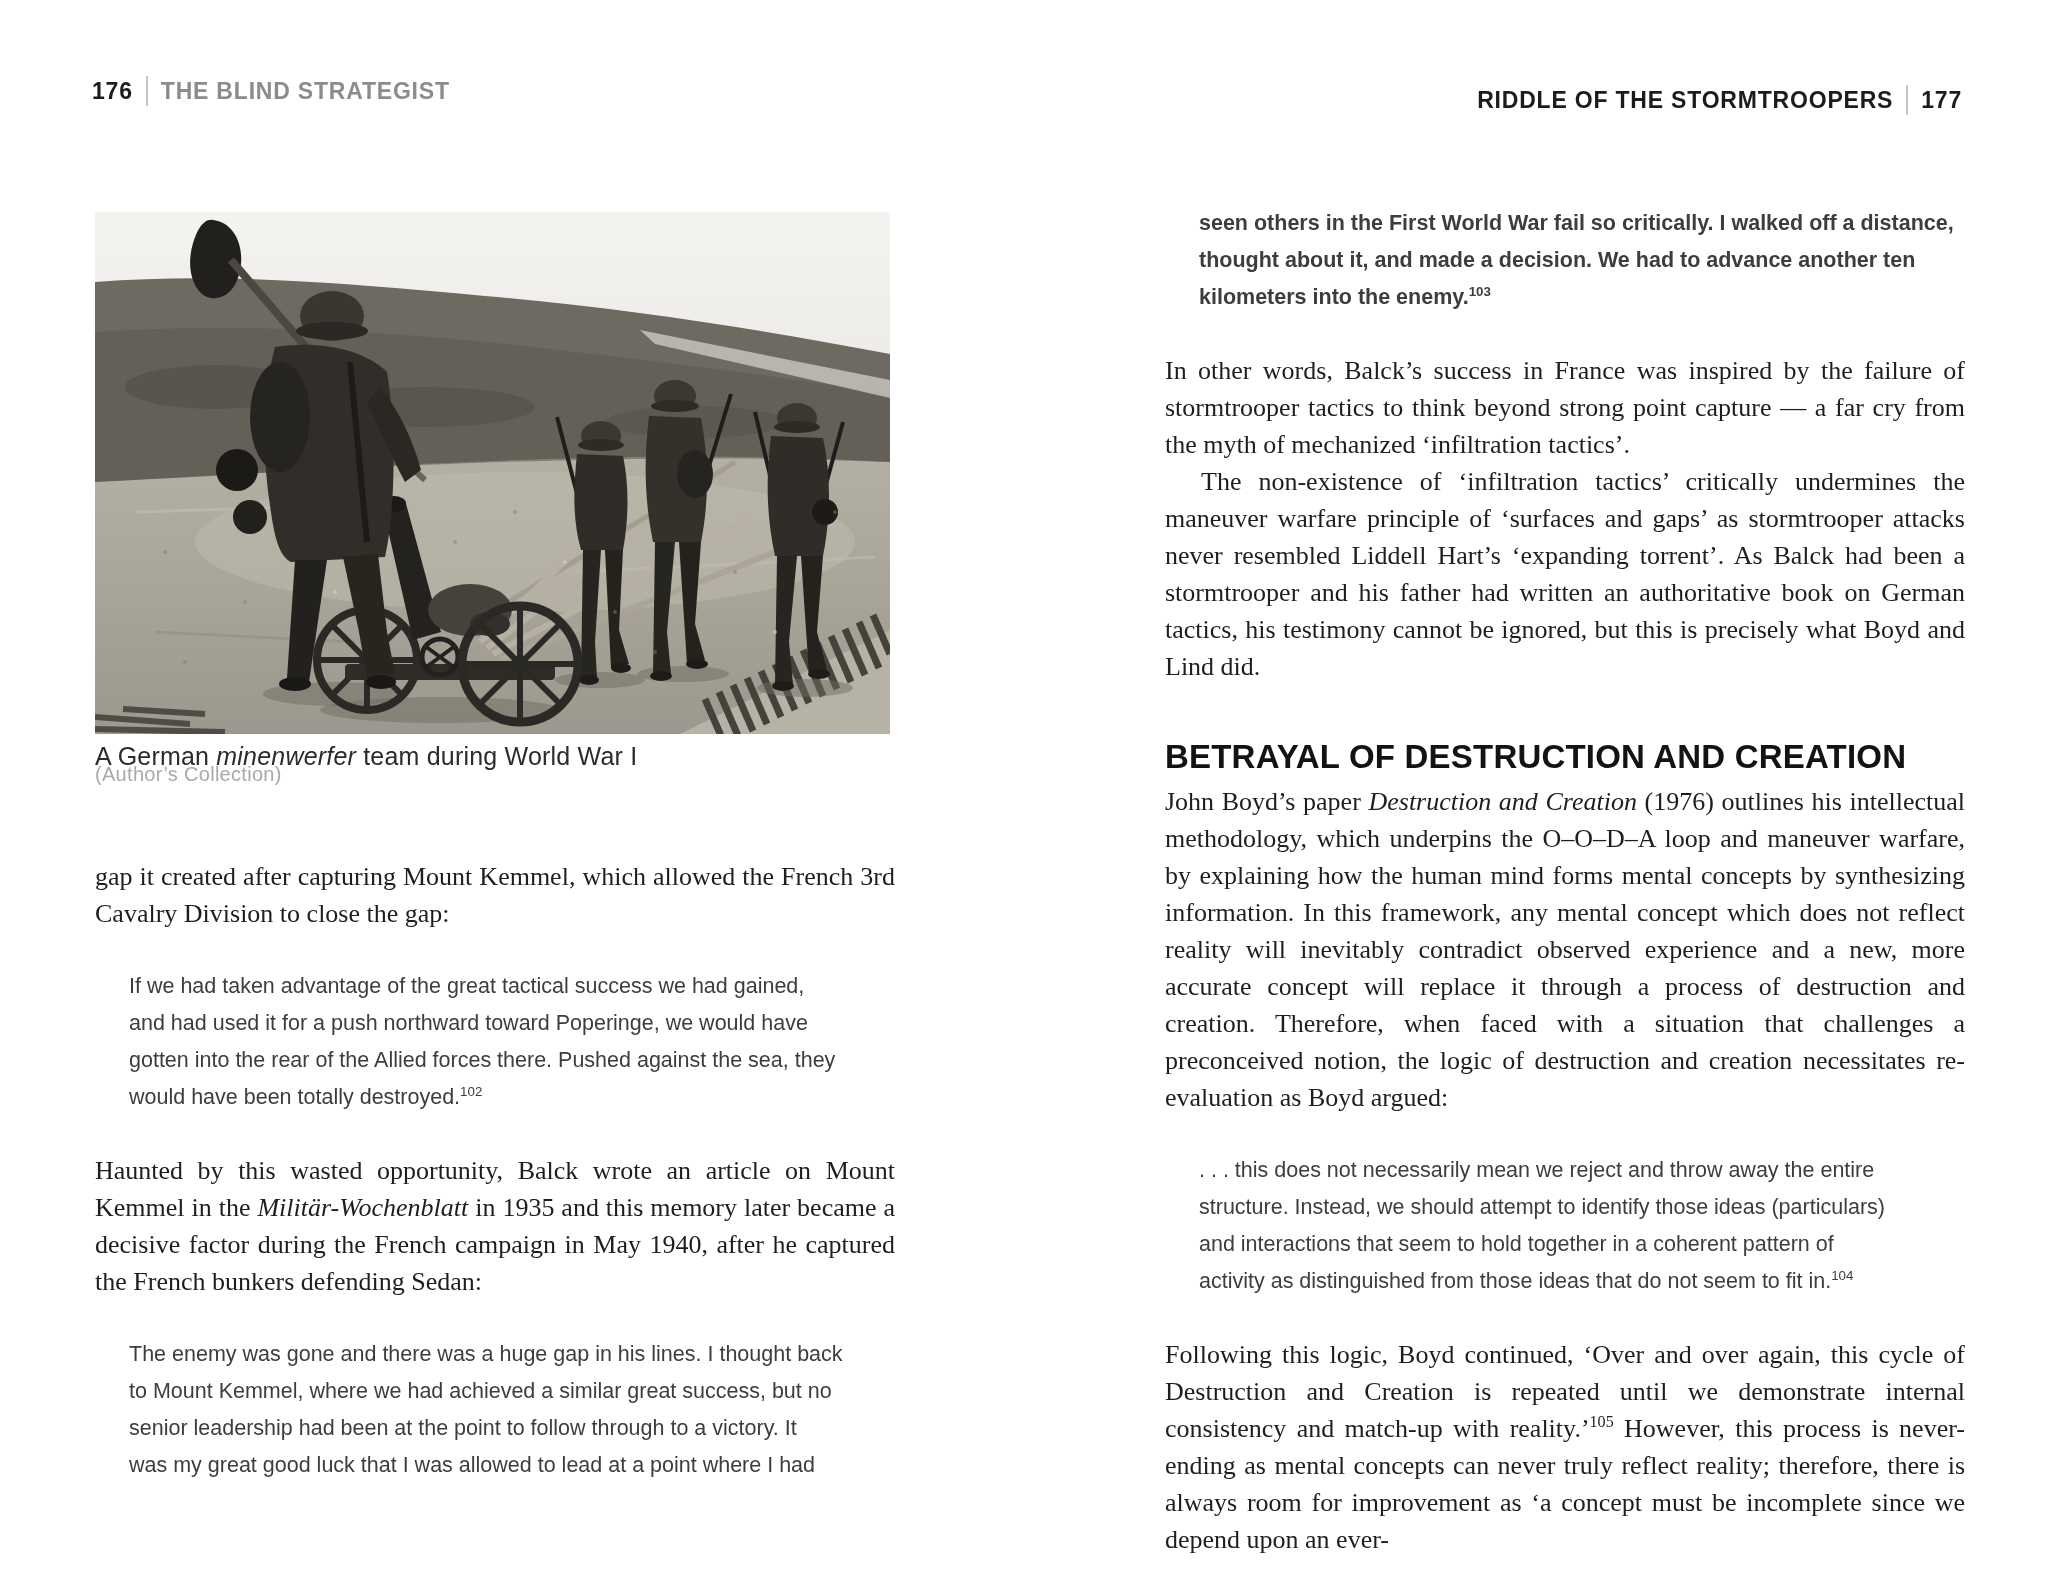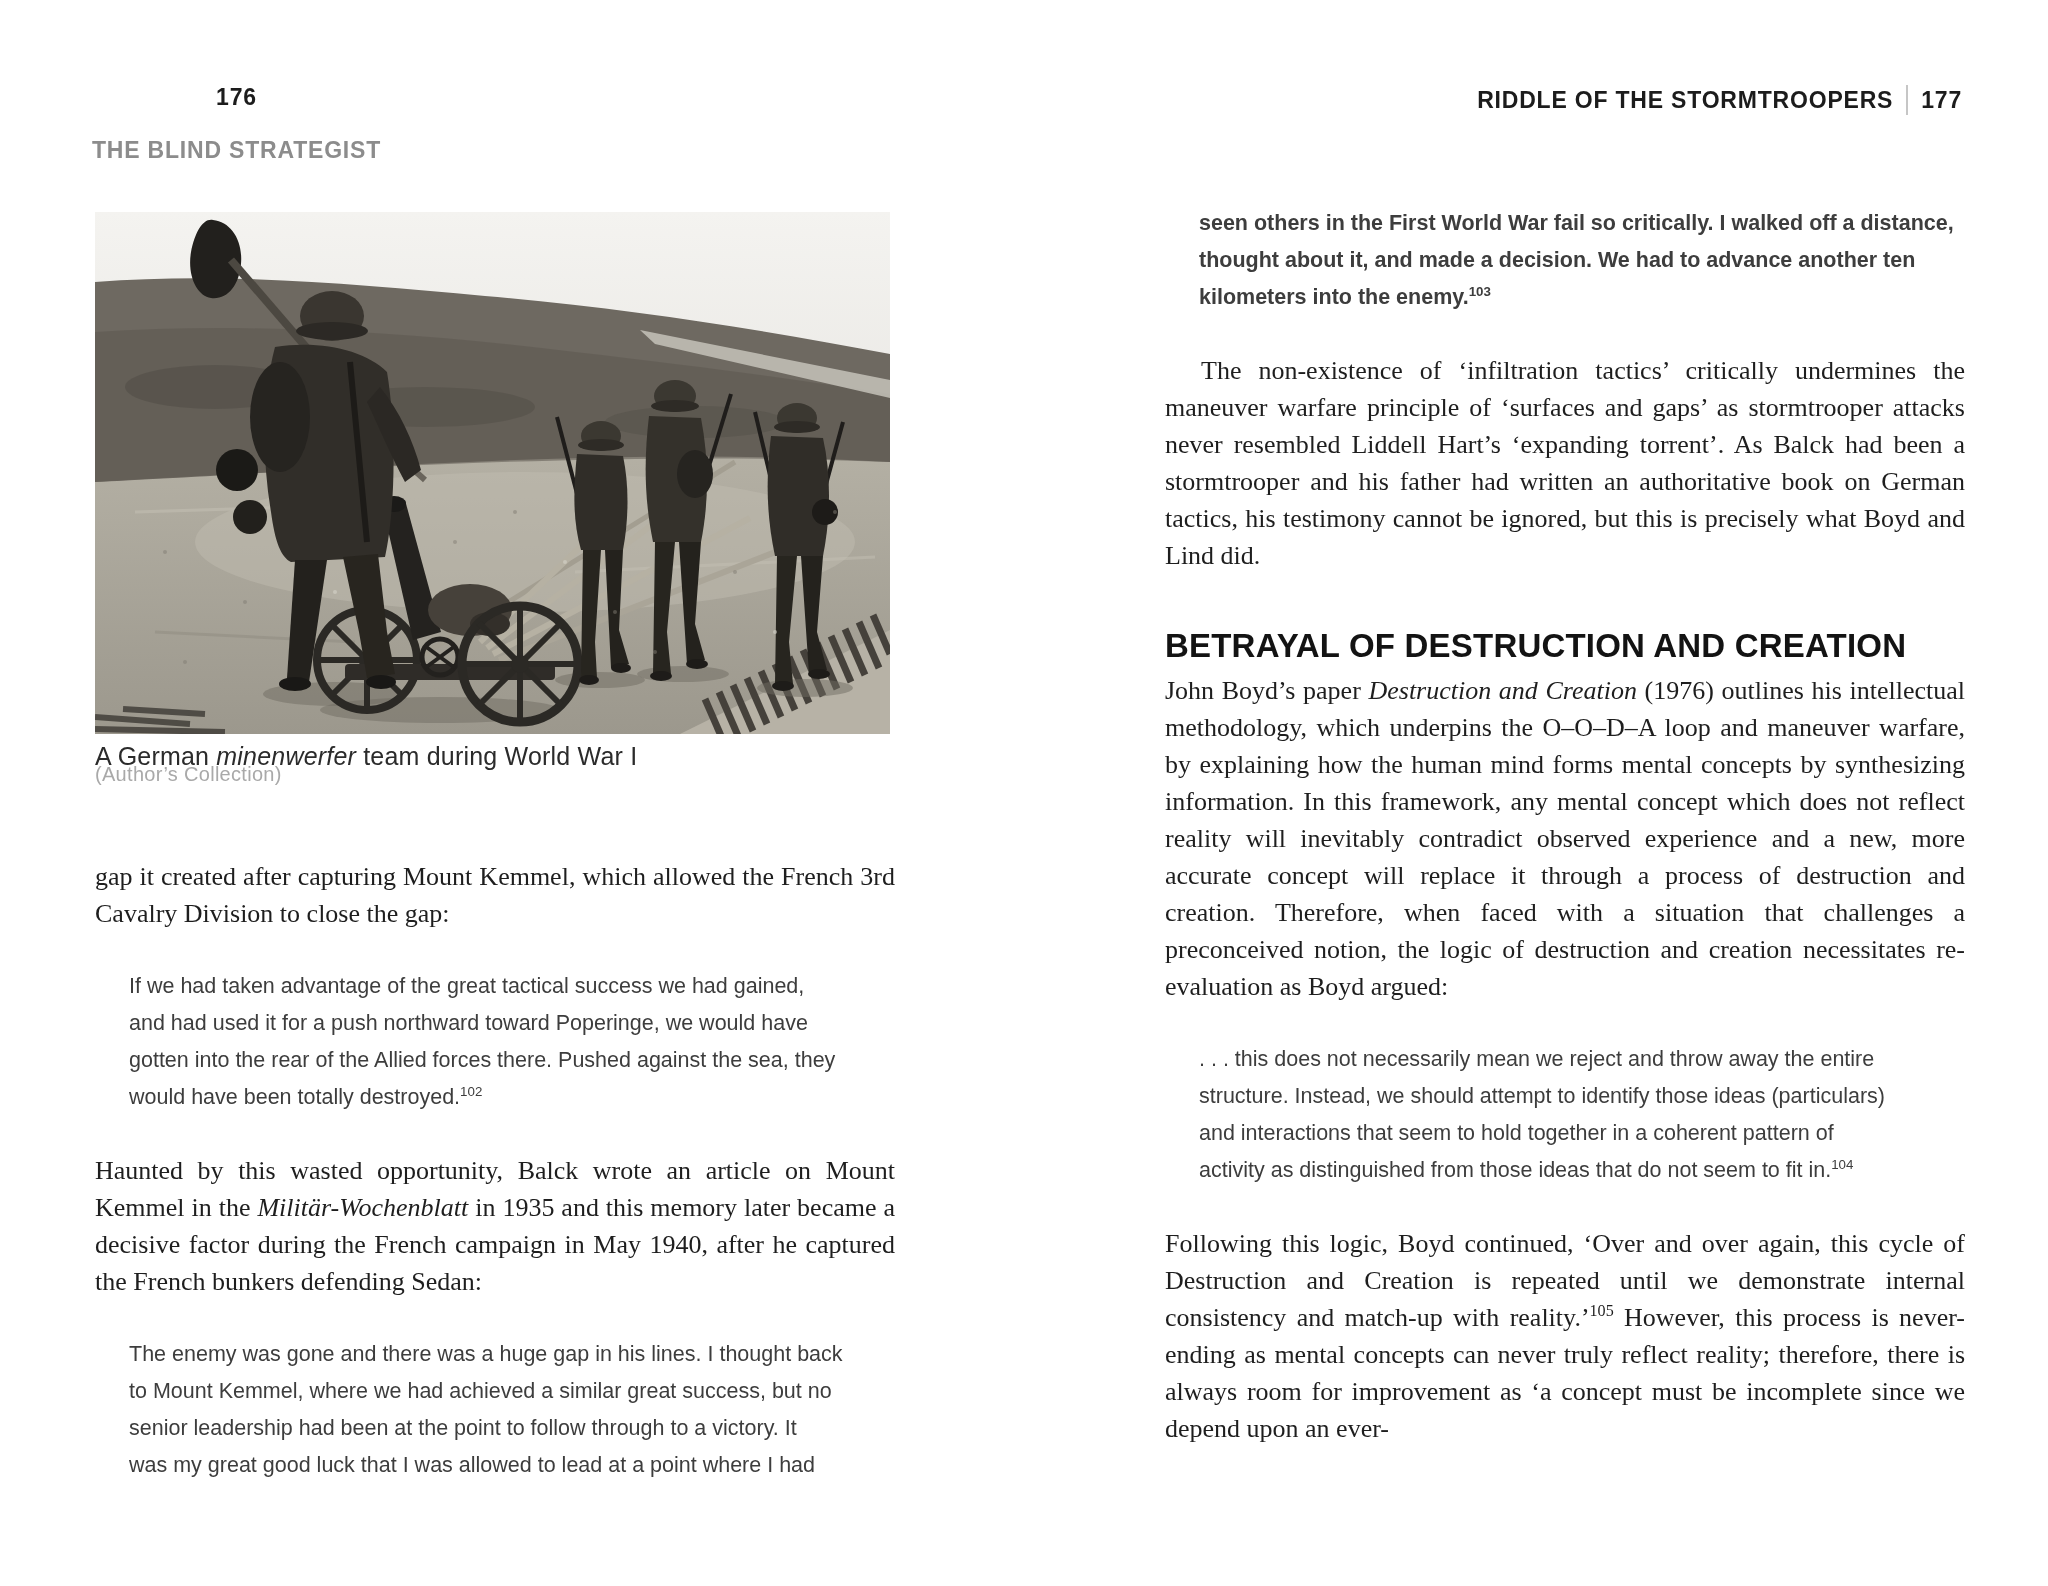--- a/index.html
+++ b/index.html
@@ -8,21 +8,21 @@
     font-family:"Liberation Serif",serif;overflow:hidden;
   }
   .abs{position:absolute;}
 
   
   .hdr{
     font-family:"Liberation Sans",sans-serif;font-weight:bold;
     font-size:23px;letter-spacing:.8px;display:flex;align-items:center;gap:13px;
     height:32px;
   }
-  .hdr-l{left:92px;top:84px;flex-direction:column;}
+  .hdr-l{left:92px;top:75px;}
   .hdr-r{right:86px;top:84px;}
   .hdr .num{color:#1c1c1c;}
   .hdr .rt-gray{color:#8c8c8c;}
   .hdr .rt-dark{color:#1c1c1c;}
   .vr{width:2px;height:30px;background:#c6c6c6;}
 
   
   .photo{left:95px;top:212px;width:795px;height:522px;background:#e8e7e3;}
   .photo svg{display:block;width:795px;height:522px;}
 
@@ -256,20 +256,21 @@
   <div class="bq"><span class="qtext">The enemy was gone and there was a huge gap in his lines. I thought back
 to Mount Kemmel, where we had achieved a similar great success, but no
 senior leadership had been at the point to follow through to a victory. It
 was my great good luck that I was allowed to lead at a point where I had</span></div>
 </div>
 
 <div class="abs col rcol">
   <div class="bq"><span class="qtext">seen others in the First World War fail so critically. I walked off a distance,
 thought about it, and made a decision. We had to advance another ten
 kilometers into the enemy.</span><sup>103</sup></div>
+  <p>In other words, Balck’s success in France was inspired by the failure of stormtrooper tactics to think beyond strong point capture — a far cry from the myth of mechanized ‘infiltration tactics’.</p>
   <p class="indent">The non-existence of ‘infiltration tactics’ critically undermines the maneuver warfare principle of ‘surfaces and gaps’ as stormtrooper attacks never resembled Liddell Hart’s ‘expanding torrent’. As Balck had been a stormtrooper and his father had written an authoritative book on German tactics, his testimony cannot be ignored, but this is precisely what Boyd and Lind did.</p>
   <h2 class="section">BETRAYAL OF DESTRUCTION AND CREATION</h2>
   <p><span>John Boyd’s paper </span><span class="ital">Destruction and Creation</span><span> (1976) outlines his intellectual methodology, which underpins the O–O–D–A loop and maneuver warfare, by explaining how the human mind forms mental concepts by synthesizing information. In this framework, any mental concept which does not reflect reality will inevitably contradict observed experience and a new, more accurate concept will replace it through a process of destruction and creation. Therefore, when faced with a situation that challenges a preconceived notion, the logic of destruction and creation necessitates re-evaluation as Boyd argued:</span></p>
   <div class="bq"><span class="qtext">. . . this does not necessarily mean we reject and throw away the entire
 structure. Instead, we should attempt to identify those ideas (particulars)
 and interactions that seem to hold together in a coherent pattern of
 activity as distinguished from those ideas that do not seem to fit in.</span><sup>104</sup></div>
   <p><span>Following this logic, Boyd continued, ‘Over and over again, this cycle of Destruction and Creation is repeated until we demonstrate internal consistency and match-up with reality.’</span><sup>105</sup><span> However, this process is never-ending as mental concepts can never truly reflect reality; therefore, there is always room for improvement as ‘a concept must be incomplete since we depend upon an ever-</span></p>
 </div>
 

